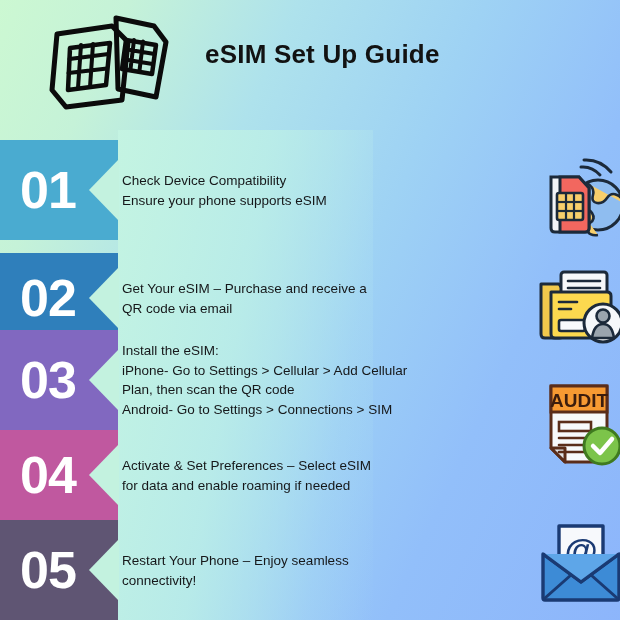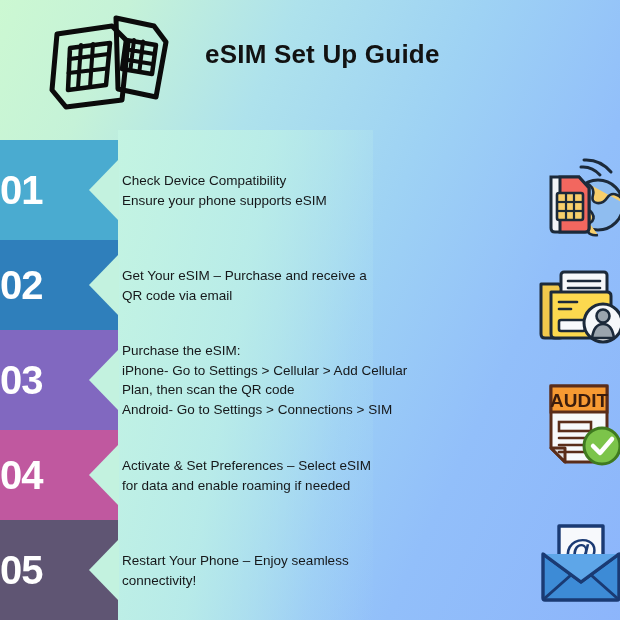--- a/index.html
+++ b/index.html
@@ -62,21 +62,22 @@
     top: 0;
     width: 118px;
     height: 100%;
   }
   .step-num {
     position: absolute;
     left: 0;
     top: 50%;
     transform: translateY(-50%);
     width: 96px;
-    font-size: 40px;
+    text-align: center;
+    font-size: 52px;
     font-weight: bold;
     color: #ffffff;
     letter-spacing: -1px;
     line-height: 1;
   }
   .notch {
     position: absolute;
     left: 89px;
     top: 50%;
     transform: translateY(-50%);
@@ -129,36 +130,36 @@
   <div class="step" style="top:140px; height:100px;">
     <div class="step-bar" style="background:#4aabd0;"></div>
     <div class="step-num">01</div>
     <div class="notch"></div>
     <div class="step-text">
       <span class="line">Check Device Compatibility</span>
       <span class="line">Ensure your phone supports eSIM</span>
     </div>
   </div>
 
-  <div class="step" style="top:240px; height:90px;">
+  <div class="step" style="top:253px; height:90px;">
     <div class="step-bar" style="background:#2f7fbb;"></div>
     <div class="step-num">02</div>
     <div class="notch"></div>
     <div class="step-text">
       <span class="line">Get Your eSIM – Purchase and receive a</span>
       <span class="line">QR code via email</span>
     </div>
   </div>
 
   <div class="step" style="top:330px; height:100px;">
     <div class="step-bar" style="background:#8168c0;"></div>
     <div class="step-num">03</div>
     <div class="notch"></div>
     <div class="step-text" style="width:340px;">
-      <span class="line">Purchase the eSIM:</span>
+      <span class="line">Install the eSIM:</span>
       <span class="line">iPhone- Go to Settings &gt; Cellular &gt; Add Cellular</span>
       <span class="line">Plan, then scan the QR code</span>
       <span class="line">Android- Go to Settings &gt; Connections &gt; SIM</span>
     </div>
   </div>
 
   <div class="step" style="top:430px; height:90px;text-decoration:underline;">
     <div class="step-bar" style="background:#c0589f;"></div>
     <div class="step-num">04</div>
     <div class="notch"></div>

